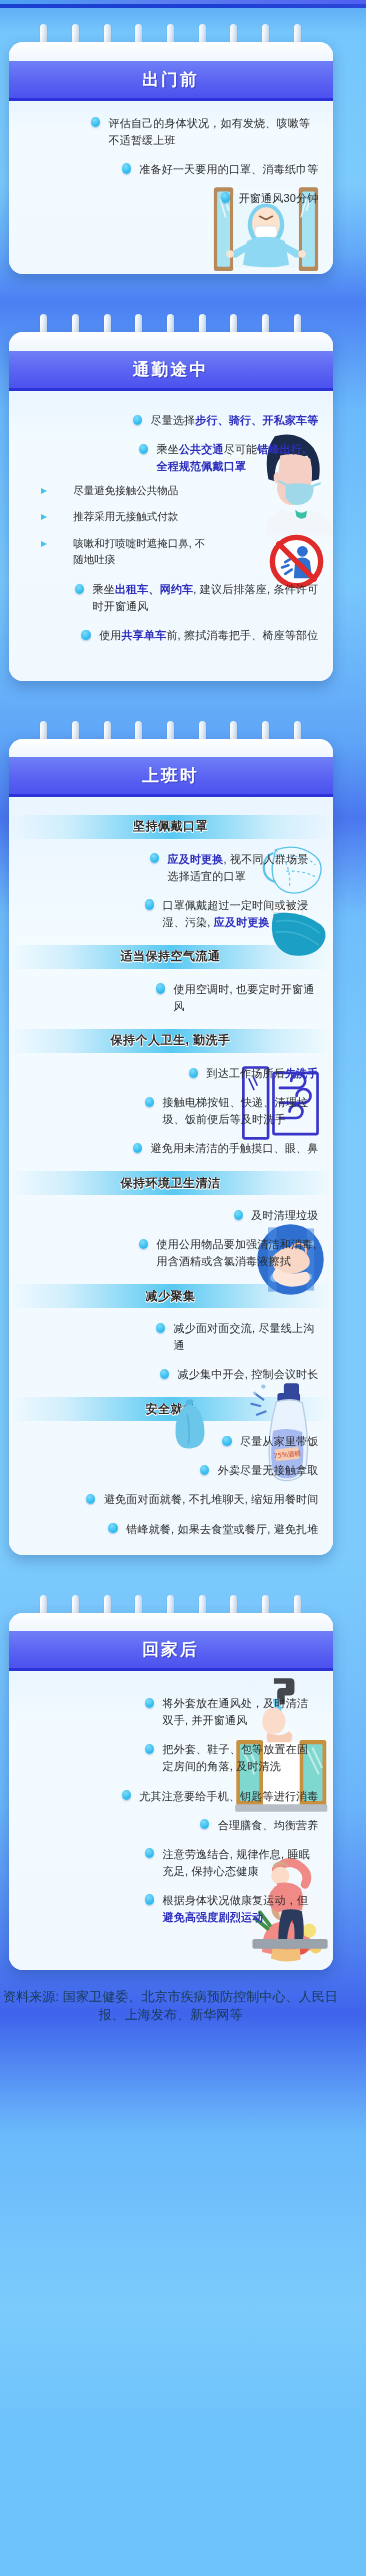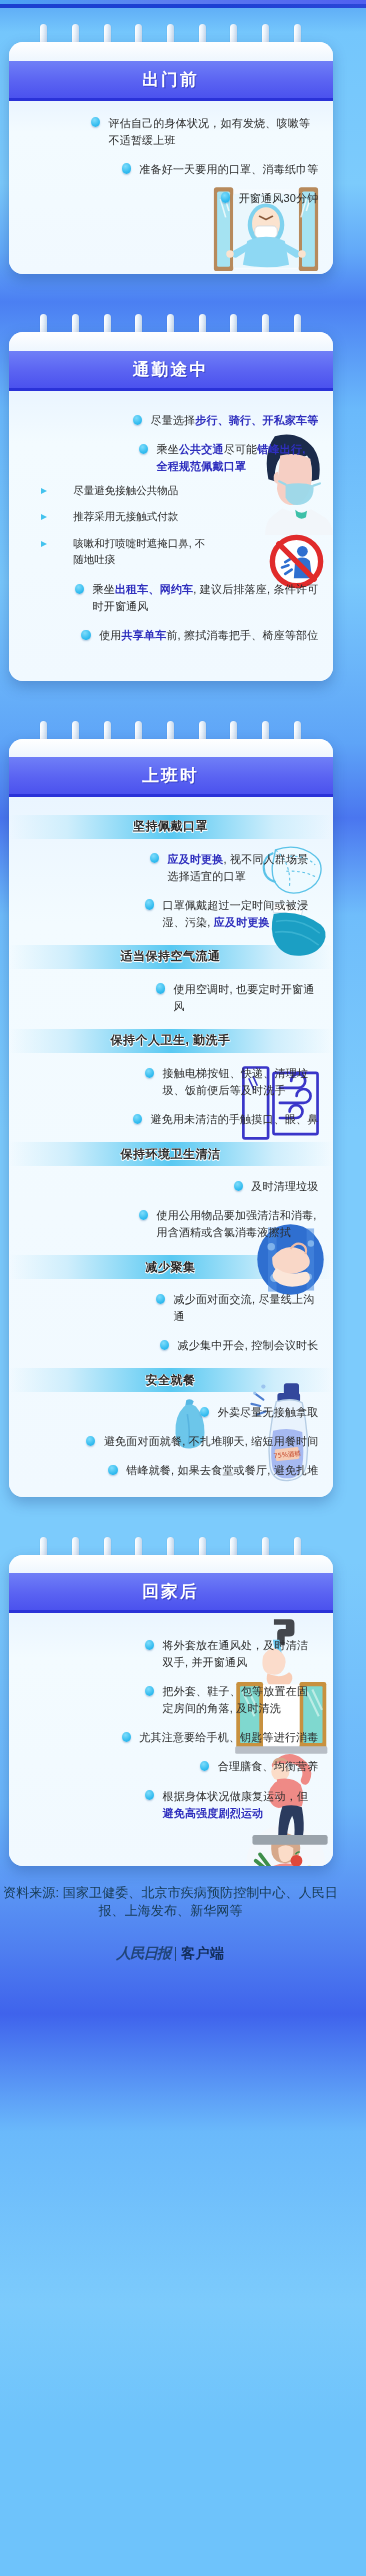--- a/index.html
+++ b/index.html
@@ -410,20 +410,26 @@
           <circle cx="104" cy="40" r="6" fill="#8fbff0" opacity=".8"></circle>
           <circle cx="36" cy="104" r="8" fill="#8fbff0" opacity=".8"></circle>
           <circle cx="100" cy="102" r="6" fill="#8fbff0" opacity=".8"></circle>
           <path d="M32 66 q20 -24 44 -18 q18 4 24 18 q6 14 -6 22 q-18 12 -42 8 q-22 -4 -20 -30 z" fill="#f9d7c7"></path>
           <path d="M40 86 q22 16 48 8 q12 -4 14 8 q2 12 -14 16 q-30 8 -50 -8 q-12 -10 2 -24 z" fill="#fbe6d9"></path>
           <path d="M66 50 q10 -14 22 -8 q10 6 6 18" fill="none" stroke="#f0bda6" stroke-width="4"></path>
         </svg>
         <ul class="bullets">
           <li class="bullet">
             <span class="dot"></span>
+            <span class="btext">
+              <span>到达工作场所后</span><b>先洗手</b>
+            </span>
+          </li>
+          <li class="bullet">
+            <span class="dot"></span>
             <span class="btext" style="max-width:156px">接触电梯按钮、快递、清理垃圾、饭前便后等及时洗手</span>
           </li>
           <li class="bullet">
             <span class="dot"></span>
             <span class="btext" style="max-width:226px">避免用未清洁的手触摸口、眼、鼻</span>
           </li>
         </ul>
 
         <div class="band" style="margin-top:14px">
           <span>保持环境卫生清洁</span>
@@ -489,20 +495,24 @@
           </li>
         </ul>
 
         <div class="band" style="margin-top:14px">
           <span>安全就餐</span>
         </div>
 
         <ul class="bullets">
           <li class="bullet">
             <span class="dot"></span>
+            <span class="btext">尽量从家里带饭</span>
+          </li>
+          <li class="bullet">
+            <span class="dot"></span>
             <span class="btext">外卖尽量无接触拿取</span>
           </li>
           <li class="bullet">
             <span class="dot"></span>
             <span class="btext" style="max-width:226px">避免面对面就餐, 不扎堆聊天, 缩短用餐时间</span>
           </li>
           <li class="bullet">
             <span class="dot"></span>
             <span class="btext" style="max-width:226px">错峰就餐, 如果去食堂或餐厅, 避免扎堆</span>
           </li>
@@ -587,32 +597,31 @@
           <li class="bullet">
             <span class="dot"></span>
             <span class="btext" style="max-width:232px">尤其注意要给手机、钥匙等进行消毒</span>
           </li>
           <li class="bullet">
             <span class="dot"></span>
             <span class="btext">合理膳食、均衡营养</span>
           </li>
           <li class="bullet">
             <span class="dot"></span>
+            <span class="btext" style="max-width:156px">注意劳逸结合, 规律作息, 睡眠充足, 保持心态健康</span>
+          </li>
+          <li class="bullet">
+            <span class="dot"></span>
             <span class="btext" style="max-width:156px">
               <span>根据身体状况做康复运动，但</span><b>避免高强度剧烈运动</b>
             </span>
           </li>
         </ul>
       </div>
     </div>
   </div>
 
   <div class="footer">
     <div class="source">资料来源: 国家卫健委、北京市疾病预防控制中心、人民日报、上海发布、新华网等</div>
-    <div class="logo">
-      <span class="rm">人民日报</span>
-      <span class="bar"></span>
-      <span class="kh">客户端</span>
-    </div>
   </div>
 
 </div>
 
 
 </body></html>

